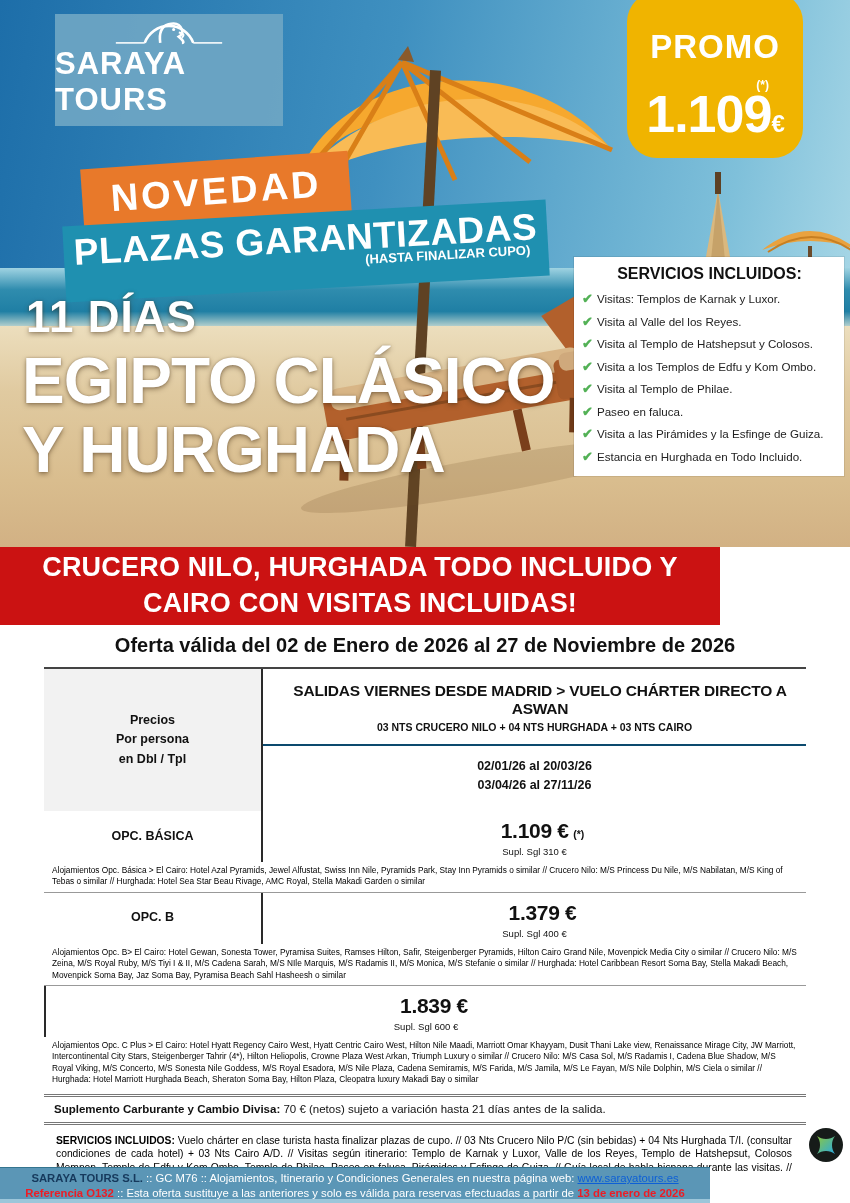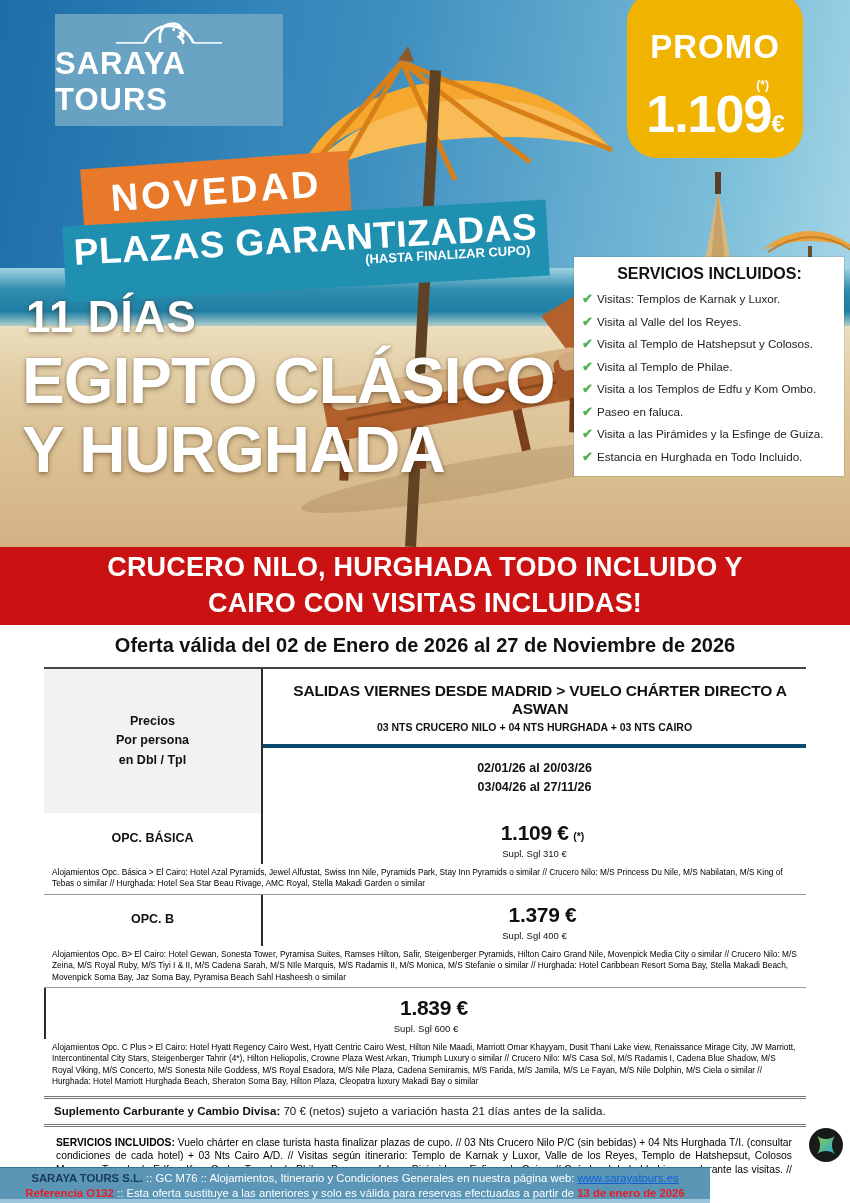--- a/index.html
+++ b/index.html
@@ -43,38 +43,38 @@
   .ht2 { left:22px; top:344px; font-size:64px; letter-spacing:-1px; }
   .ht3 { left:22px; top:413px; font-size:64px; letter-spacing:-1px; }
 
   .services { position:absolute; left:574px; top:257px; width:270px; min-height:214px;
               background:#fff; padding:8px 7px 8px 8px; box-shadow:0 0 0 1px rgba(0,0,0,.08); }
   .services-title { text-align:center; font-weight:bold; font-size:16px; margin-bottom:5px; color:#111; }
   .service-item { font-size:11.6px; color:#222; line-height:22.5px; white-space:nowrap; }
   .check { color:#53b156; font-size:13px; margin-right:4px; font-weight:bold; }
 
   
-  .red-banner { position:absolute; top:547px; left:0; width:850px; height:78px; background:#cb1212;
+  .red-banner { position:absolute; top:547px; left:0; width:720px; height:78px; background:#cb1212;
                 color:#fff; font-weight:bold; font-size:27px; text-align:center;
                 display:flex; flex-direction:column; justify-content:center; line-height:1.32; letter-spacing:.2px; }
 
   
   .content { position:absolute; top:625px; left:0; width:850px; color:#111; }
   .offer-h { text-align:center; font-weight:bold; font-size:20px; margin-top:9px; }
   .offer-s { text-align:center; font-size:14.5px; margin-top:1px; }
 
   .ptable { margin:10px 44px 0 44px; border-top:2px solid #444; }
   .trow { display:flex; }
   .cell-left { width:217px; background:#f2f2f2; display:flex; align-items:center; justify-content:center;
                text-align:center; font-weight:bold; font-size:12.5px; line-height:1.55; }
   .cell-left.white { background:#fff; }
   .cell-right { flex:1; border-left:2px solid #2a2a2a; text-align:center; }
   .salidas-title { font-weight:bold; font-size:15.5px; padding:13px 6px 3px 17px; letter-spacing:-.2px; }
   .salidas-sub   { font-weight:bold; font-size:10.5px; padding-bottom:11px; }
-  .dates { border-top:4px solid #0c4a6e; padding:11px 0 15px 0; font-weight:bold; font-size:12.5px; line-height:1.55; }
+  .dates { border-top:2px solid #0c4a6e; padding:11px 0 15px 0; font-weight:bold; font-size:12.5px; line-height:1.55; }
   .opc-price { padding:8px 0 3px 16px; }
   .price-big { font-weight:bold; font-size:21px; letter-spacing:-.3px; }
   .price-ast { font-size:10.5px; font-weight:bold; }
   .supl { font-size:9.5px; padding-bottom:5px; }
   .hotels { font-size:8.3px; line-height:1.38; padding:3px 8px 4px 8px; color:#000;
             border-bottom:1px solid #999; text-align:left; }
   .hotels.last { border-bottom:none; padding-bottom:8px; }
   .rule-dbl { margin:0 44px; height:3px; border-top:1.5px solid #777; border-bottom:1.5px solid #777; }
   .supl-row { margin:0 44px; padding:6px 10px 7px 10px; font-size:11.5px; }
   .b { font-weight:bold; }
@@ -170,22 +170,22 @@
 
     <div class="hero-title ht1">11 DÍAS</div>
     <div class="hero-title ht2">EGIPTO CLÁSICO</div>
     <div class="hero-title ht3">Y HURGHADA</div>
 
     <div class="services">
       <div class="services-title">SERVICIOS INCLUIDOS:</div>
       <div class="service-item"><span class="check">✔</span><span>Visitas: Templos de Karnak y Luxor.</span></div>
       <div class="service-item"><span class="check">✔</span><span>Visita al Valle del los Reyes.</span></div>
       <div class="service-item"><span class="check">✔</span><span>Visita al Templo de Hatshepsut y Colosos.</span></div>
+      <div class="service-item"><span class="check">✔</span><span>Visita a los Templos de Edfu y Kom Ombo.</span></div>
       <div class="service-item"><span class="check">✔</span><span>Visita al Templo de Philae.</span></div>
-      <div class="service-item"><span class="check">✔</span><span>Visita a los Templos de Edfu y Kom Ombo.</span></div>
       <div class="service-item"><span class="check">✔</span><span>Paseo en faluca.</span></div>
       <div class="service-item"><span class="check">✔</span><span>Visita a las Pirámides y la Esfinge de Guiza.</span></div>
       <div class="service-item"><span class="check">✔</span><span>Estancia en Hurghada en Todo Incluido.</span></div>
     </div>
   </div>
 
   <div class="red-banner">
     <div>CRUCERO NILO, HURGHADA TODO INCLUIDO Y</div>
     <div>CAIRO CON VISITAS INCLUIDAS!</div>
   </div>

